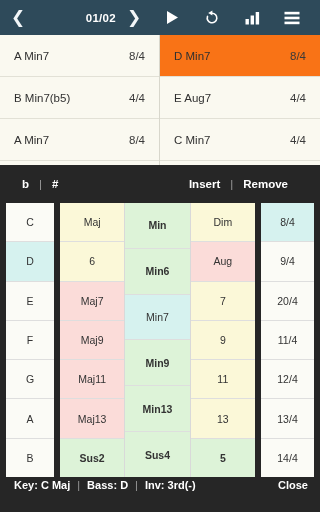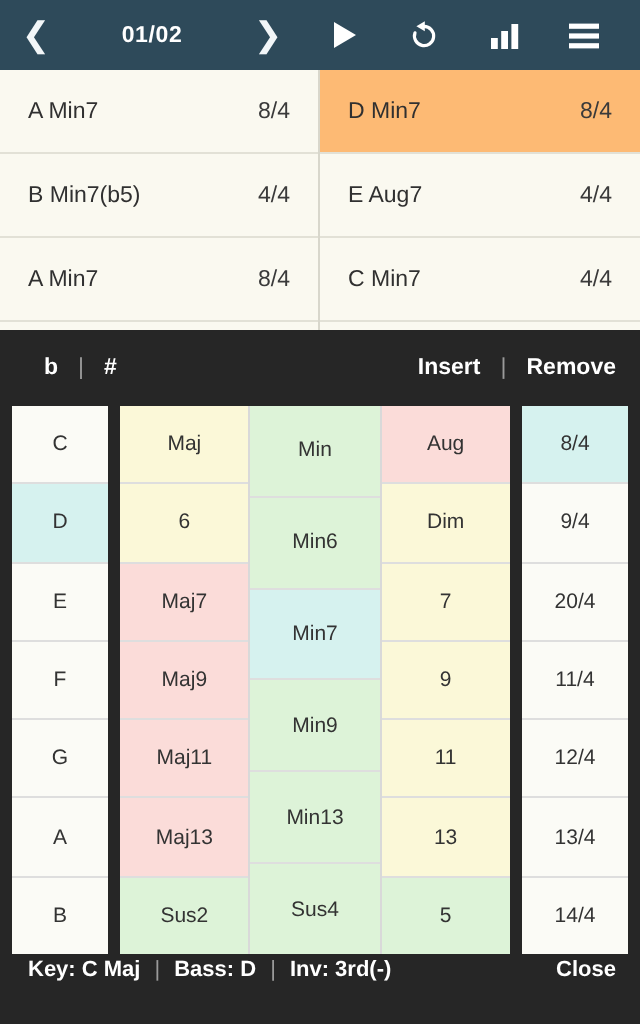--- a/index.html
+++ b/index.html
@@ -17,21 +17,21 @@
     display:flex;align-items:center;
     color:#ffffff;
   }
   .tb-left{display:flex;align-items:center;width:152px;}
   .tb-right{display:flex;align-items:center;flex:1;justify-content:space-around;padding-right:8px;}
   .nav-chev{
     width:36px;text-align:center;font-size:17px;line-height:1;
     color:#f2f6f8;cursor:pointer;
   }
   .page-ind{
-    flex:1;text-align:center;font-size:11.5px;font-weight:bold;
+    flex:1;text-align:right;font-size:11.5px;font-weight:bold;
     letter-spacing:.3px;color:#ffffff;
   }
   .tb-icon{
     width:30px;height:24px;display:flex;align-items:center;justify-content:center;
     cursor:pointer;
   }
   .tb-icon svg{display:block;}
 
   
   .chordlist{
@@ -42,34 +42,34 @@
   .cl-col.left{border-right:1px solid #d8d7cc;}
   .cl-row{
     height:42px;box-sizing:border-box;
     border-bottom:1px solid #e2e1d6;
     display:flex;align-items:center;
     padding:16px 14px;
     font-size:11.5px;color:#303030;
   }
   .cl-row .name{flex:1;}
   .cl-row .sig{color:#3a3a3a;}
-  .cl-row.sel{background:#fdba74;}
+  .cl-row.sel{background:#f97316;}
 
   
   .panel{
     position:absolute;left:0;right:0;top:167px;bottom:0;
     background:#262626;
     display:flex;flex-direction:column;
   }
   .panel-top{
     height:33px;display:flex;align-items:center;
     color:#ffffff;font-size:11.5px;font-weight:bold;
   }
   .pt-left{display:flex;align-items:center;padding-left:14px;}
-  .pt-right{margin-left:auto;display:flex;align-items:center;padding-right:4px;}
+  .pt-right{margin-left:auto;display:flex;align-items:center;padding-right:24px;}
   .pt-btn{padding:0 8px;cursor:pointer;color:#ffffff;}
   .pt-sep{color:#9a9a9a;font-weight:normal;padding:0 2px;}
 
   
   .gridwrap{
     flex:1;display:flex;
     padding:3px 6px 2px 6px;box-sizing:border-box;
     gap:6px;
   }
   .gcol{display:flex;flex-direction:column;}
@@ -82,21 +82,21 @@
     font-size:10.5px;color:#333333;
     border-bottom:1px solid #dedede;
     box-sizing:border-box;
     cursor:pointer;
   }
   .cell:last-child{border-bottom:none;}
   .tsub{border-right:1px solid #d9d9d9;}
   .tsub:last-child{border-right:none;}
   .c-white{background:#fbfbf6;}
   .c-yellow{background:#fbf8d8;}
-  .c-green{background:#ddf3d8;}
+  .c-green{background:#ddf3d8;font-weight:bold;}
   .c-pink{background:#fbdcd9;}
   .c-cyan{background:#d6f2ef;}
 
   
   .bottombar{
     height:33px;display:flex;
     color:#ffffff;font-size:11px;font-weight:bold;
     padding:0 12px 0 14px;box-sizing:border-box;
   }
   .bb-item{white-space:nowrap;}
@@ -215,22 +215,22 @@
         </div>
         <div class="tsub">
           <div class="cell c-green">Min</div>
           <div class="cell c-green">Min6</div>
           <div class="cell c-cyan">Min7</div>
           <div class="cell c-green">Min9</div>
           <div class="cell c-green">Min13</div>
           <div class="cell c-green">Sus4</div>
         </div>
         <div class="tsub">
+          <div class="cell c-yellow">Dim</div>
           <div class="cell c-pink">Aug</div>
-          <div class="cell c-yellow">Dim</div>
           <div class="cell c-yellow">7</div>
           <div class="cell c-yellow">9</div>
           <div class="cell c-yellow">11</div>
           <div class="cell c-yellow">13</div>
           <div class="cell c-green">5</div>
         </div>
       </div>
 
       <div class="gcol sigs">
         <div class="cell c-cyan">8/4</div>

